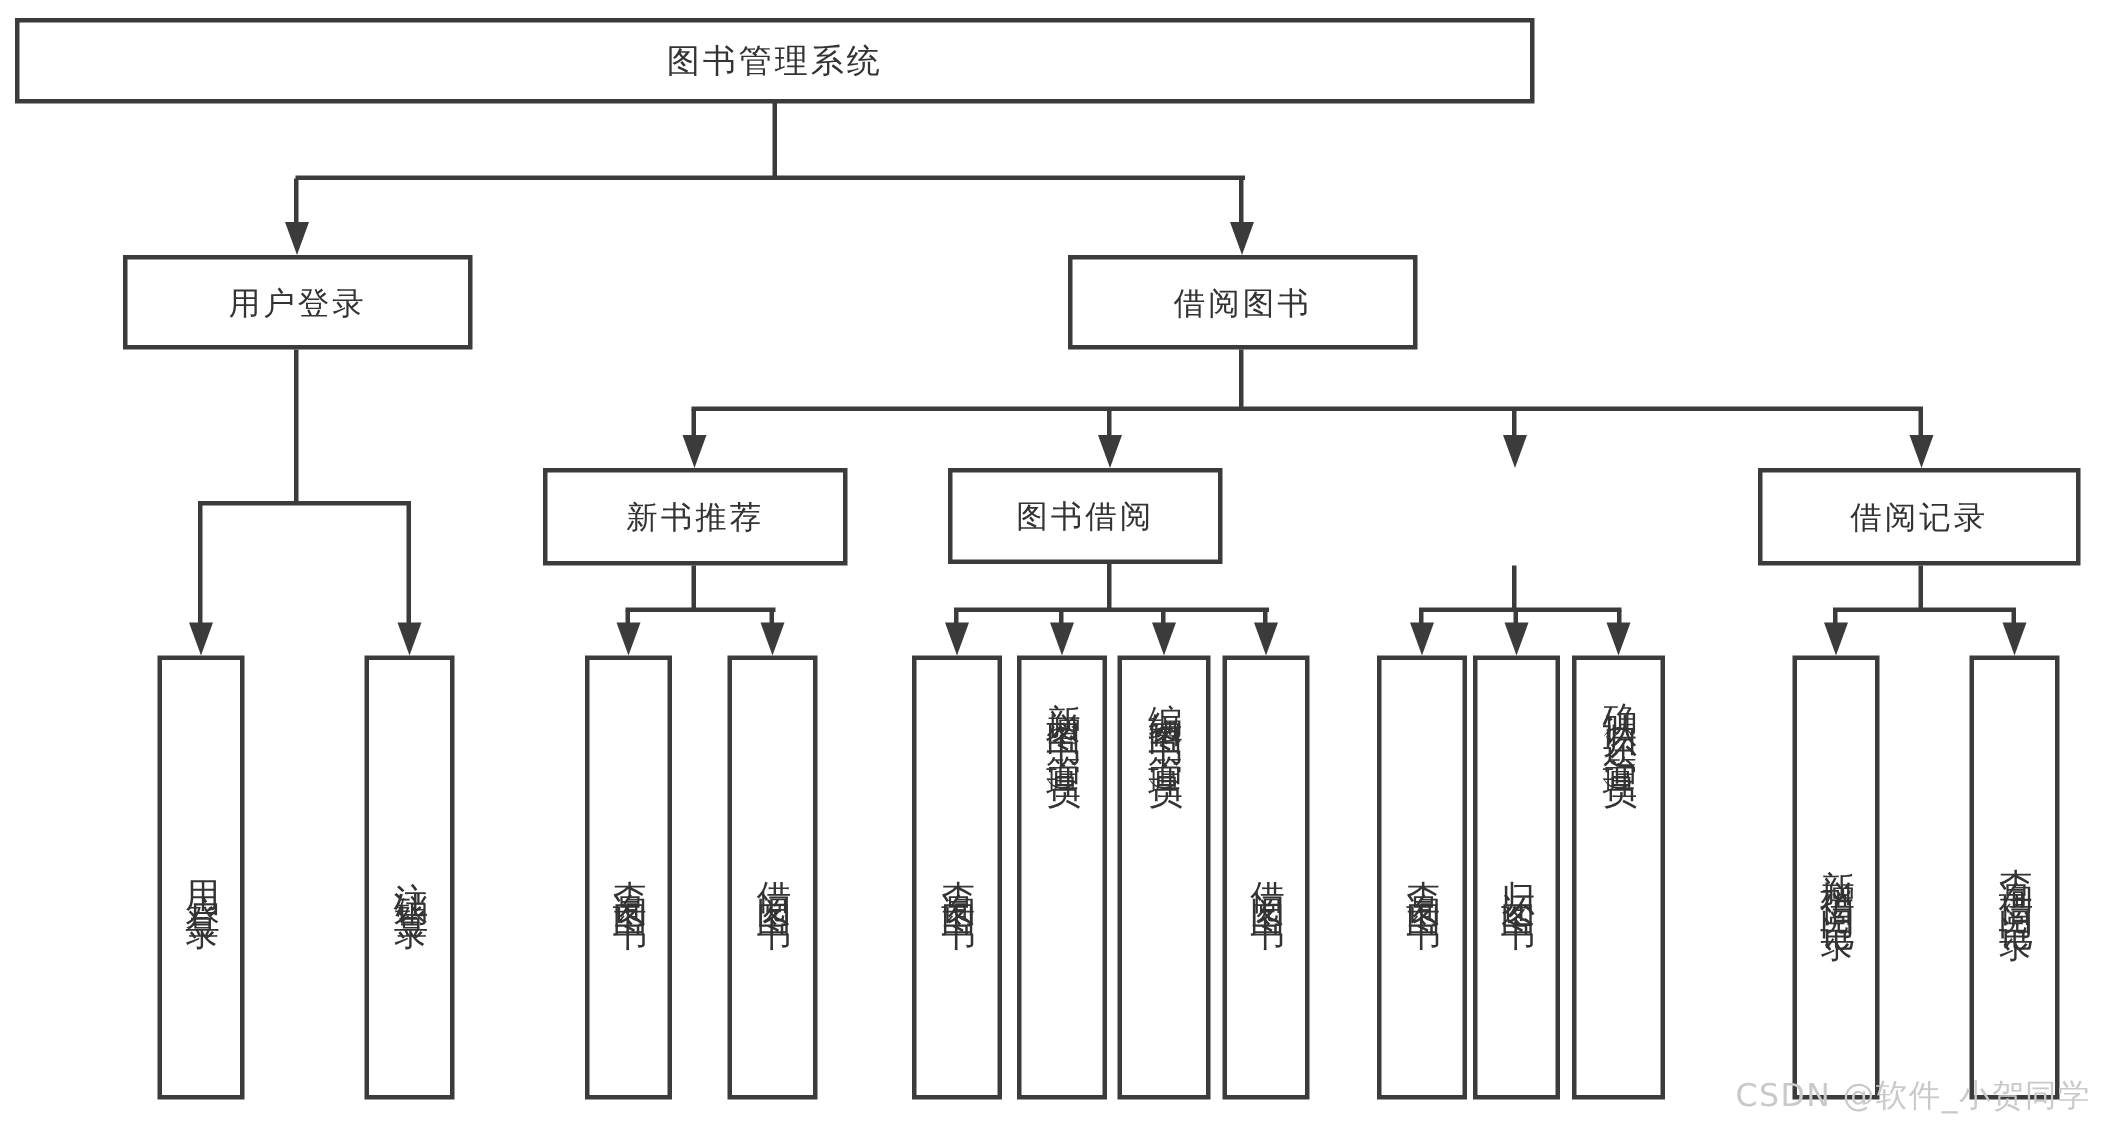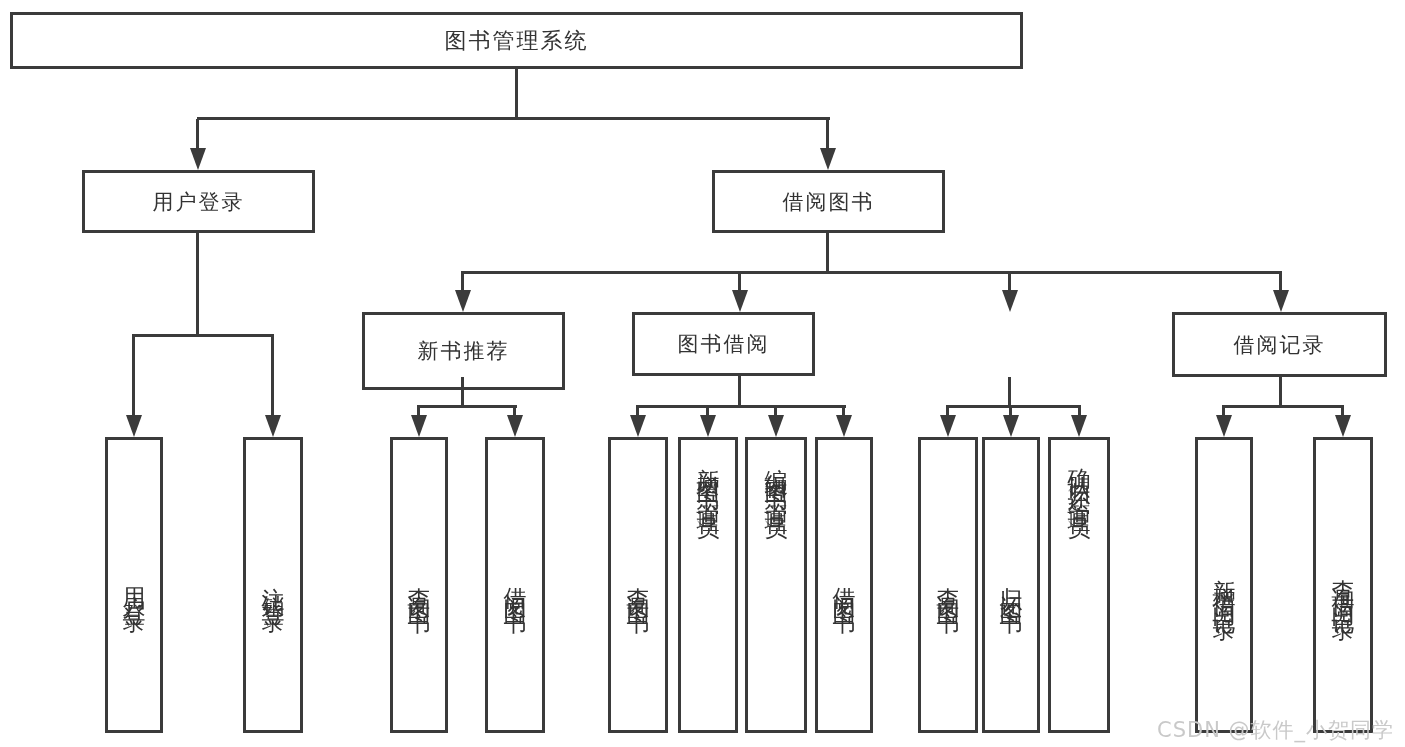--- a/index.html
+++ b/index.html
@@ -53,21 +53,21 @@
   </div>
 
   <div class="node" style="left:82px;top:170px;width:233px;height:63px">
     <span>用户登录</span>
   </div>
 
   <div class="node" style="left:712px;top:170px;width:233px;height:63px">
     <span>借阅图书</span>
   </div>
 
-  <div class="node" style="left:362px;top:312px;width:203px;height:78px">
+  <div class="node" style="left:362px;top:312px;width:203px;height:65px">
     <span>新书推荐</span>
   </div>
 
   <div class="node" style="left:632px;top:312px;width:183px;height:64px">
     <span>图书借阅</span>
   </div>
 
 
   <div class="node" style="left:1172px;top:312px;width:215px;height:65px">
     <span>借阅记录</span>

